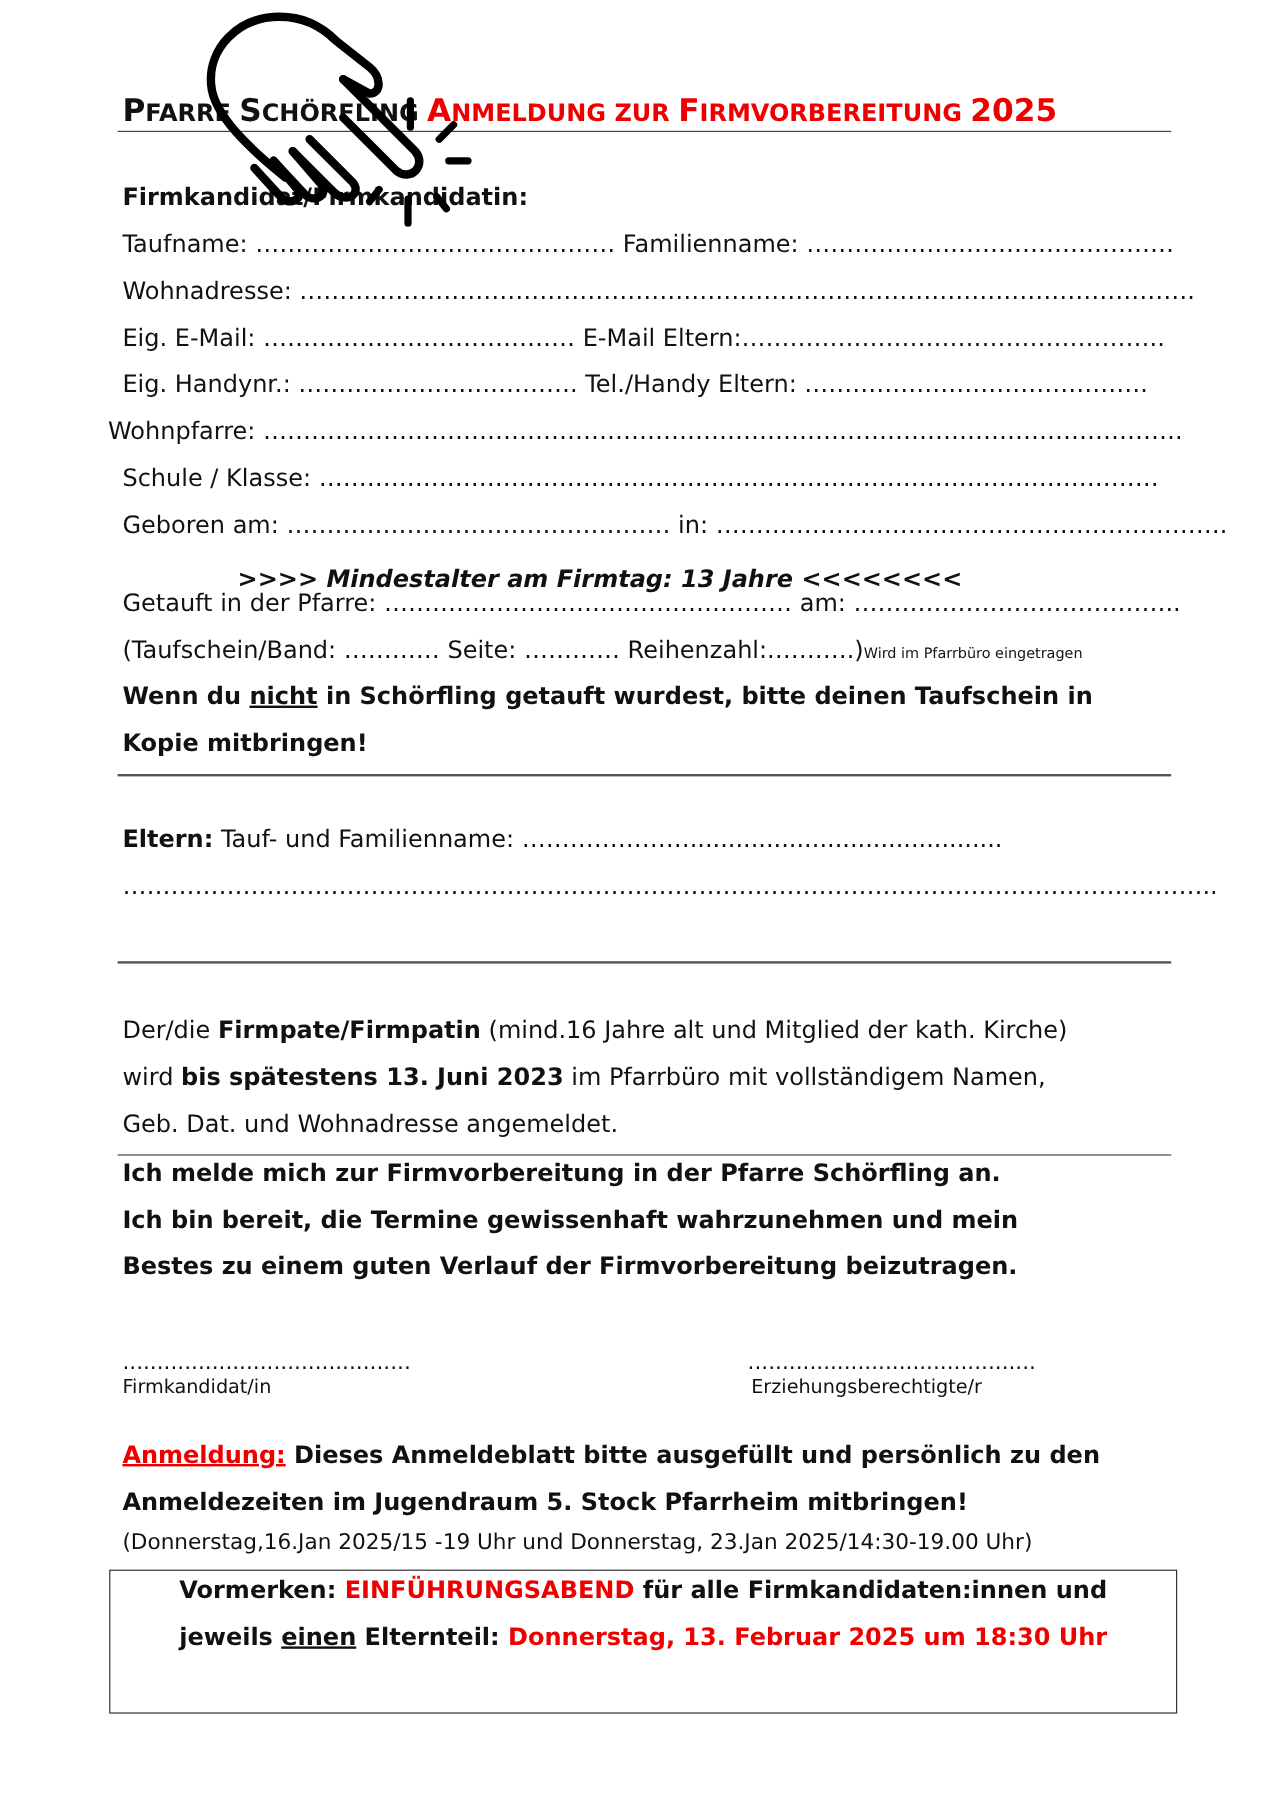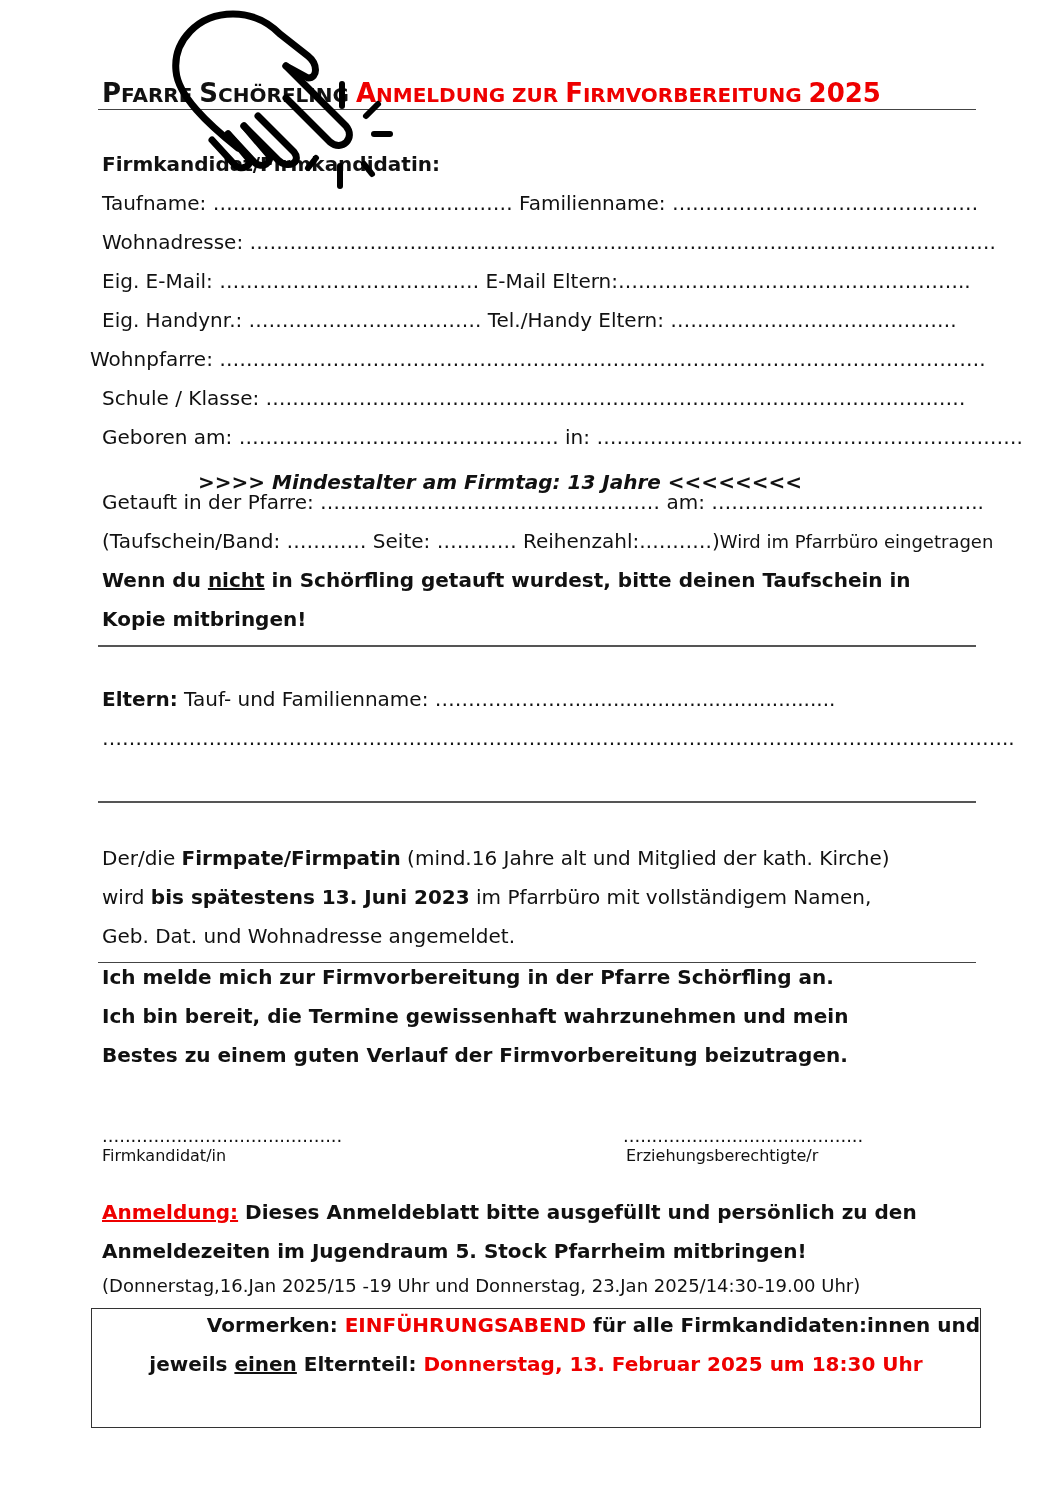--- a/index.html
+++ b/index.html
@@ -7,21 +7,21 @@
            font-family: "DejaVu Sans", sans-serif; color: #111; }
     .abs { position: absolute; white-space: nowrap; }
     .t { font-size: 20px; line-height: 24px; }
     .b { font-weight: bold; }
     .red { color: #ee0000; }
     .u { text-decoration: underline; }
     .title { left: 102px; top: 78px; font-weight: bold; font-size: 26px; line-height: 30px; }
     .title .sc { font-size: 20px; }
     .rule { position: absolute; left: 98px; width: 878px; height: 0; border-top: 2px solid #555; }
     .rule.thin { border-top: 1.5px solid #444; }
-    .small { font-size: 18px; }
+    .small { font-size: 12px; }
     .sig { font-size: 16px; }
     .box { position: absolute; left: 91px; top: 1308px; width: 890px; height: 120px;
            border: 1.5px solid #333; box-sizing: border-box; }
     .boxline { position: absolute; left: 0; width: 100%; text-align: center; font-weight: bold; font-size: 20px; line-height: 24px; }
     .cursor { position: absolute; left: 168px; top: 6px; width: 240px; height: 190px; pointer-events: none; }
   </style>
 </head>
 <body>
 
 <div class="abs title">
@@ -72,21 +72,21 @@
 <div class="abs t" style="left:623px; top:1124px; font-size:18px;">..........................................</div>
 <div class="abs sig" style="left:626px; top:1146px;">Erziehungsberechtigte/r</div>
 
 <div class="abs t b" style="left:102px; top:1200px;">
   <span class="red u">Anmeldung:</span><span> Dieses Anmeldeblatt bitte ausgefüllt und persönlich zu den</span>
 </div>
 <div class="abs t b" style="left:102px; top:1239px;">Anmeldezeiten im Jugendraum 5. Stock Pfarrheim mitbringen!</div>
 <div class="abs" style="left:102px; top:1276px; font-size:18px; line-height:20px;">(Donnerstag,16.Jan 2025/15 -19 Uhr und Donnerstag, 23.Jan 2025/14:30-19.00 Uhr)</div>
 
 <div class="box">
-  <div class="boxline" style="top:4px;text-align:right;">
+  <div class="boxline" style="top:4px;">
     <span>Vormerken: </span><span class="red">EINFÜHRUNGSABEND</span><span> für alle Firmkandidaten:innen und</span>
   </div>
   <div class="boxline" style="top:43px;">
     <span>jeweils </span><span class="u">einen</span><span> Elternteil: </span><span class="red">Donnerstag, 13. Februar 2025 um 18:30 Uhr</span>
   </div>
 </div>
 
 <svg class="cursor" viewBox="0 0 240 190">
   <g fill="none" stroke="#000" stroke-width="7" stroke-linecap="round" stroke-linejoin="round">
     <path d="M 70 142 C 40 118, 10 90, 8 65 C 5 35, 30 8, 65 8 C 85 8, 100 16, 112 28 L 140 50 C 150 58, 150 72, 140 72 L 118 60"></path>

